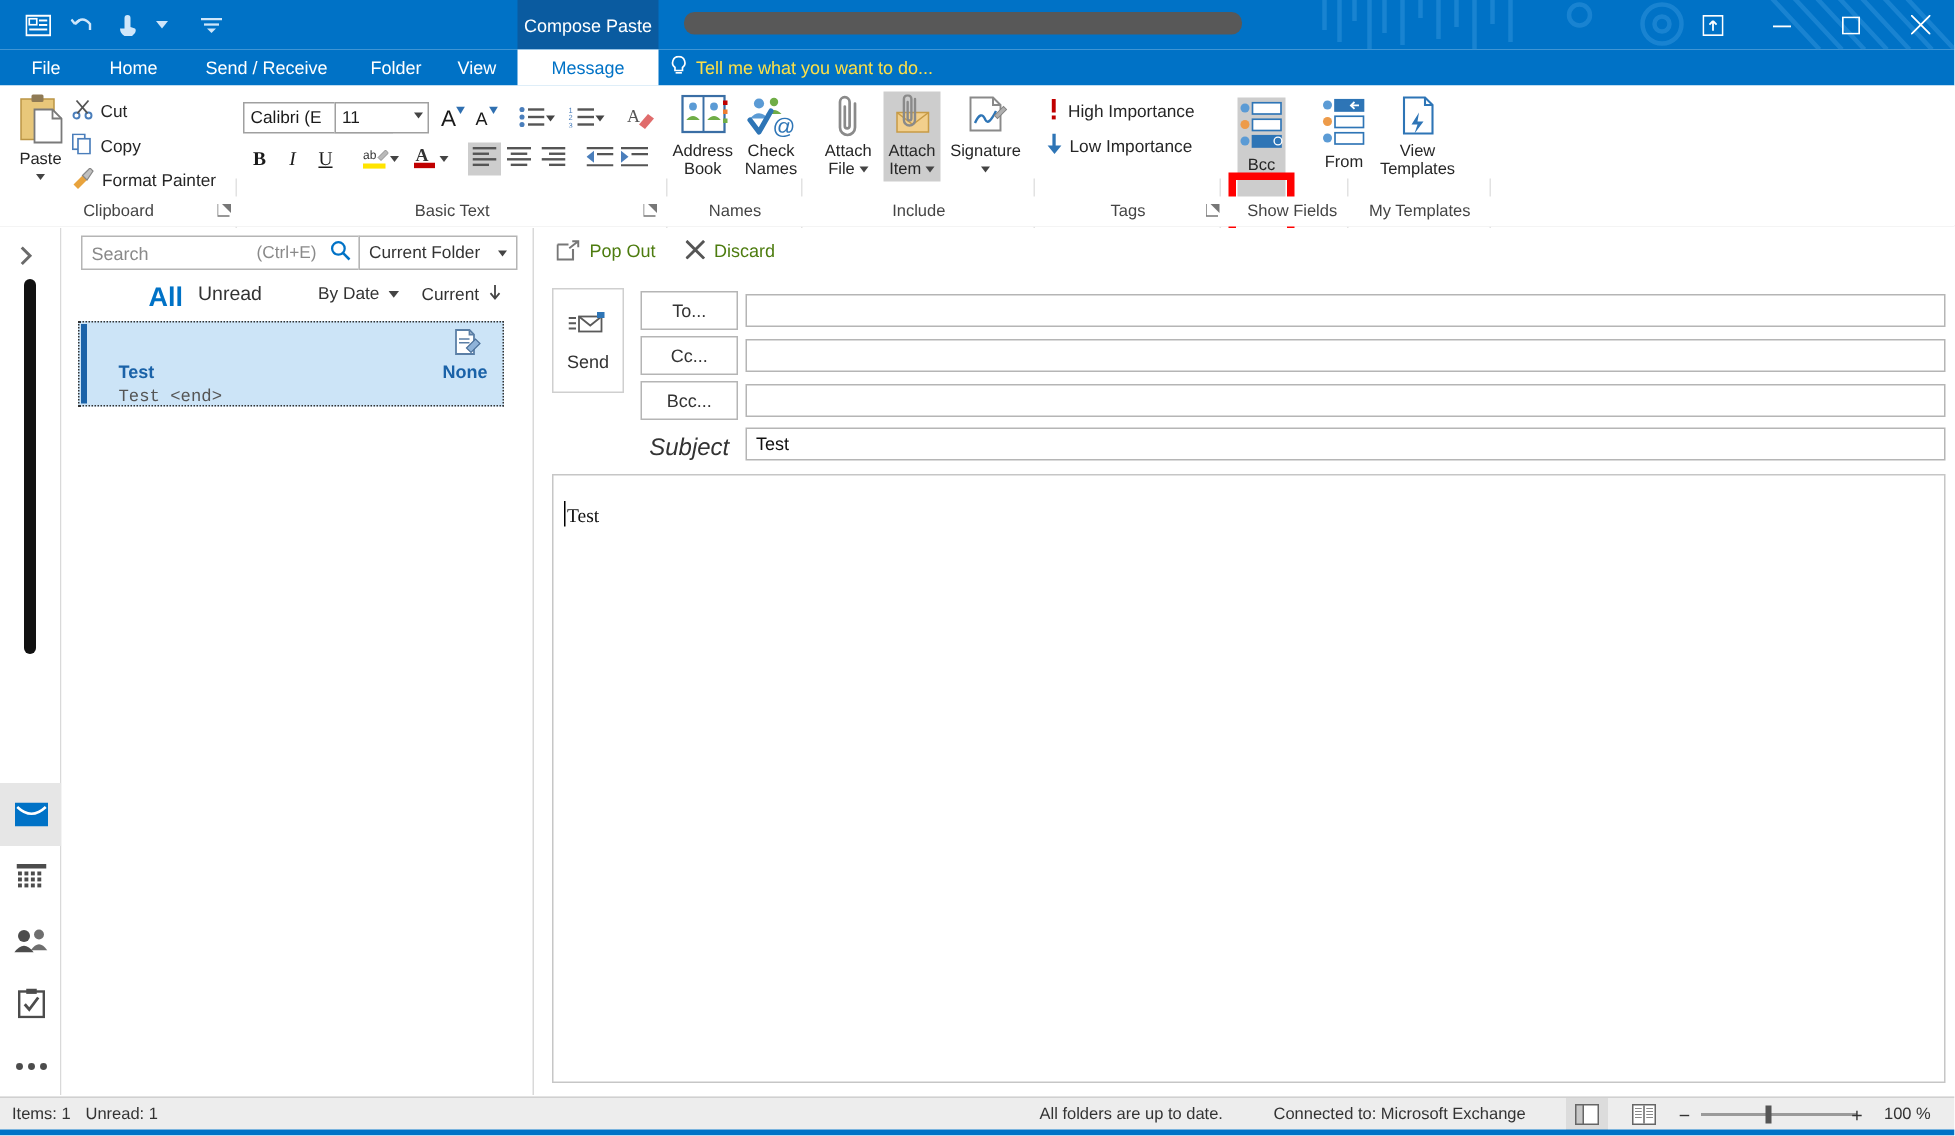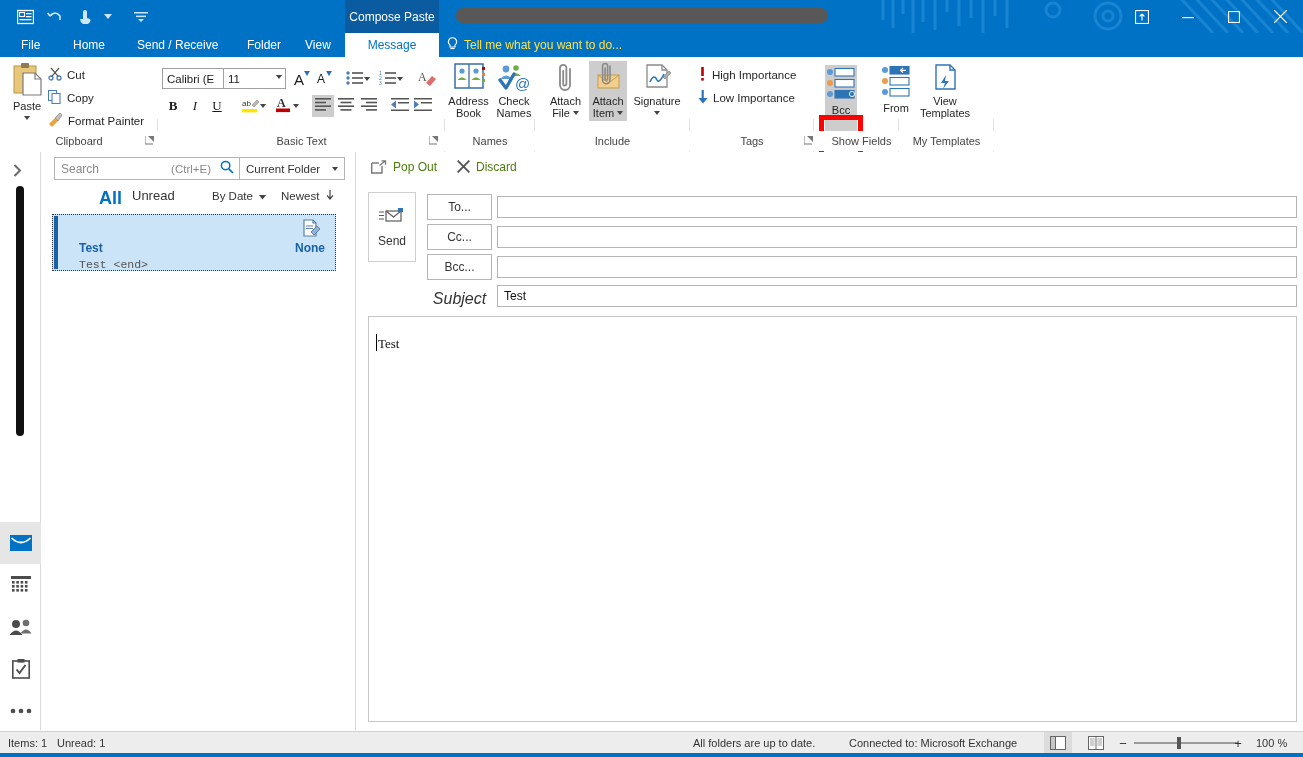--- a/index.html
+++ b/index.html
@@ -852,21 +852,21 @@
     <div class="filterrow">
       <div class="f-all">All</div>
       <div class="f-unread">Unread</div>
       <div class="f-bydate">
         <span>By Date</span>
         <svg width="7" height="5" viewBox="0 0 7 5" style="margin-left:3px">
             <path d="M0 0 L7 0 L3.5 4.5 Z" fill="#444"></path>
           </svg>
       </div>
       <div class="f-newest">
-        <span>Newest</span>
+        <span>Current</span>
         <svg width="8" height="10" viewBox="0 0 8 10" style="margin-left:3px">
             <path d="M4 0 L4 8 M1 5.4 L4 9 L7 5.4" stroke="#444" stroke-width="1.2" fill="none"></path>
           </svg>
       </div>
     </div>
 
     <div class="mailitem">
       <div class="accent"></div>
       <div class="draft-ico">
         <svg width="19" height="19" viewBox="0 0 19 19">

